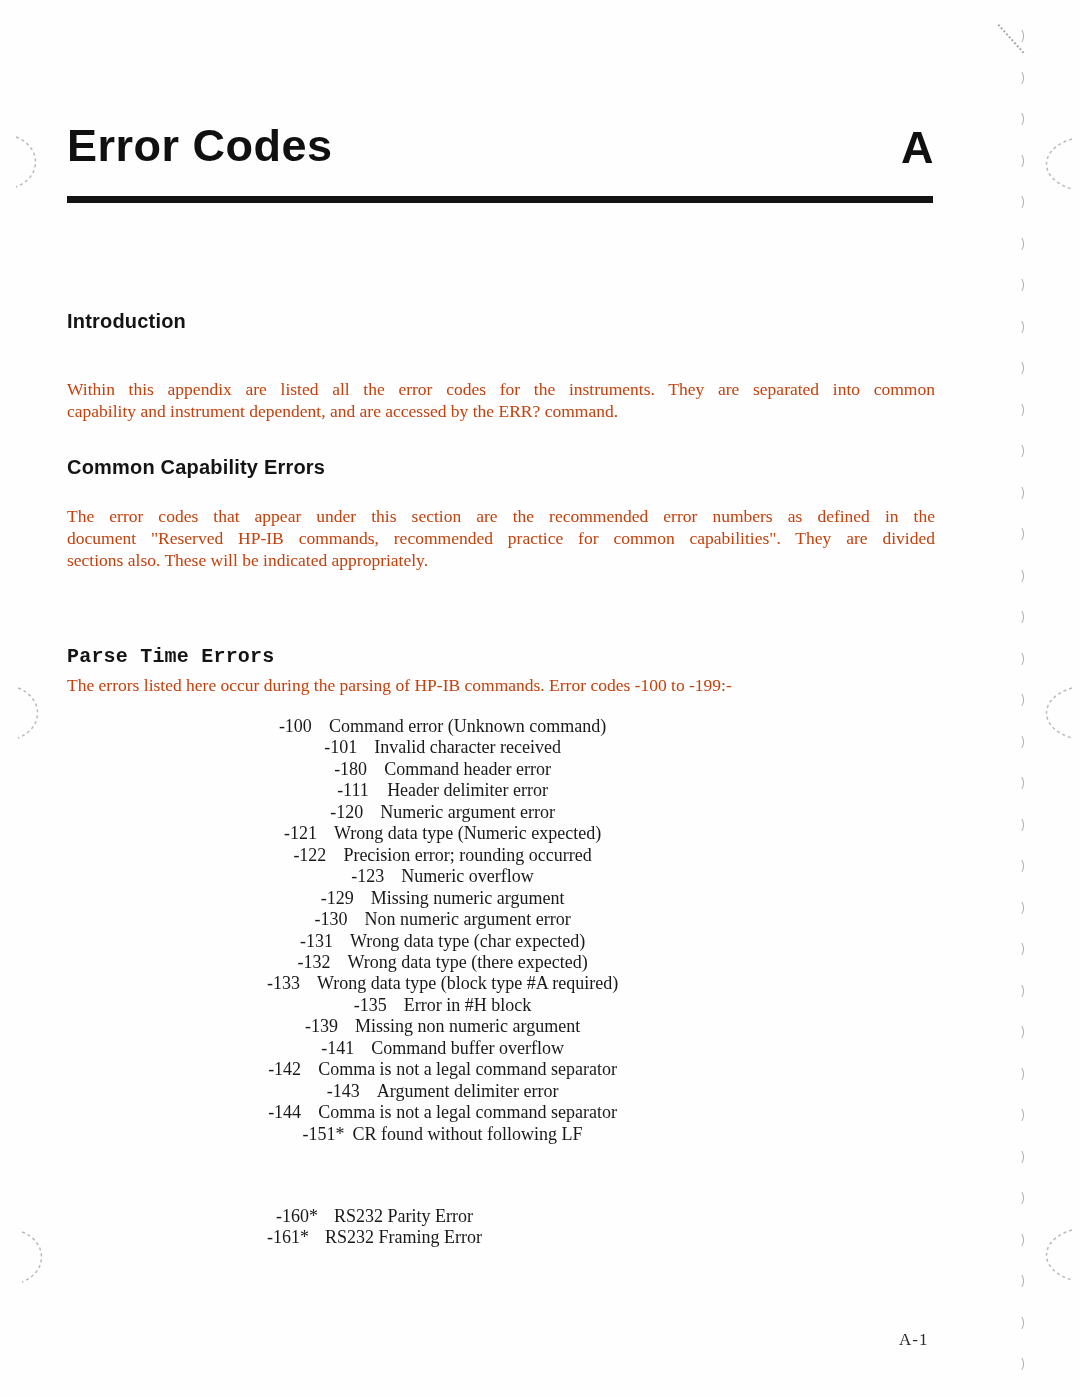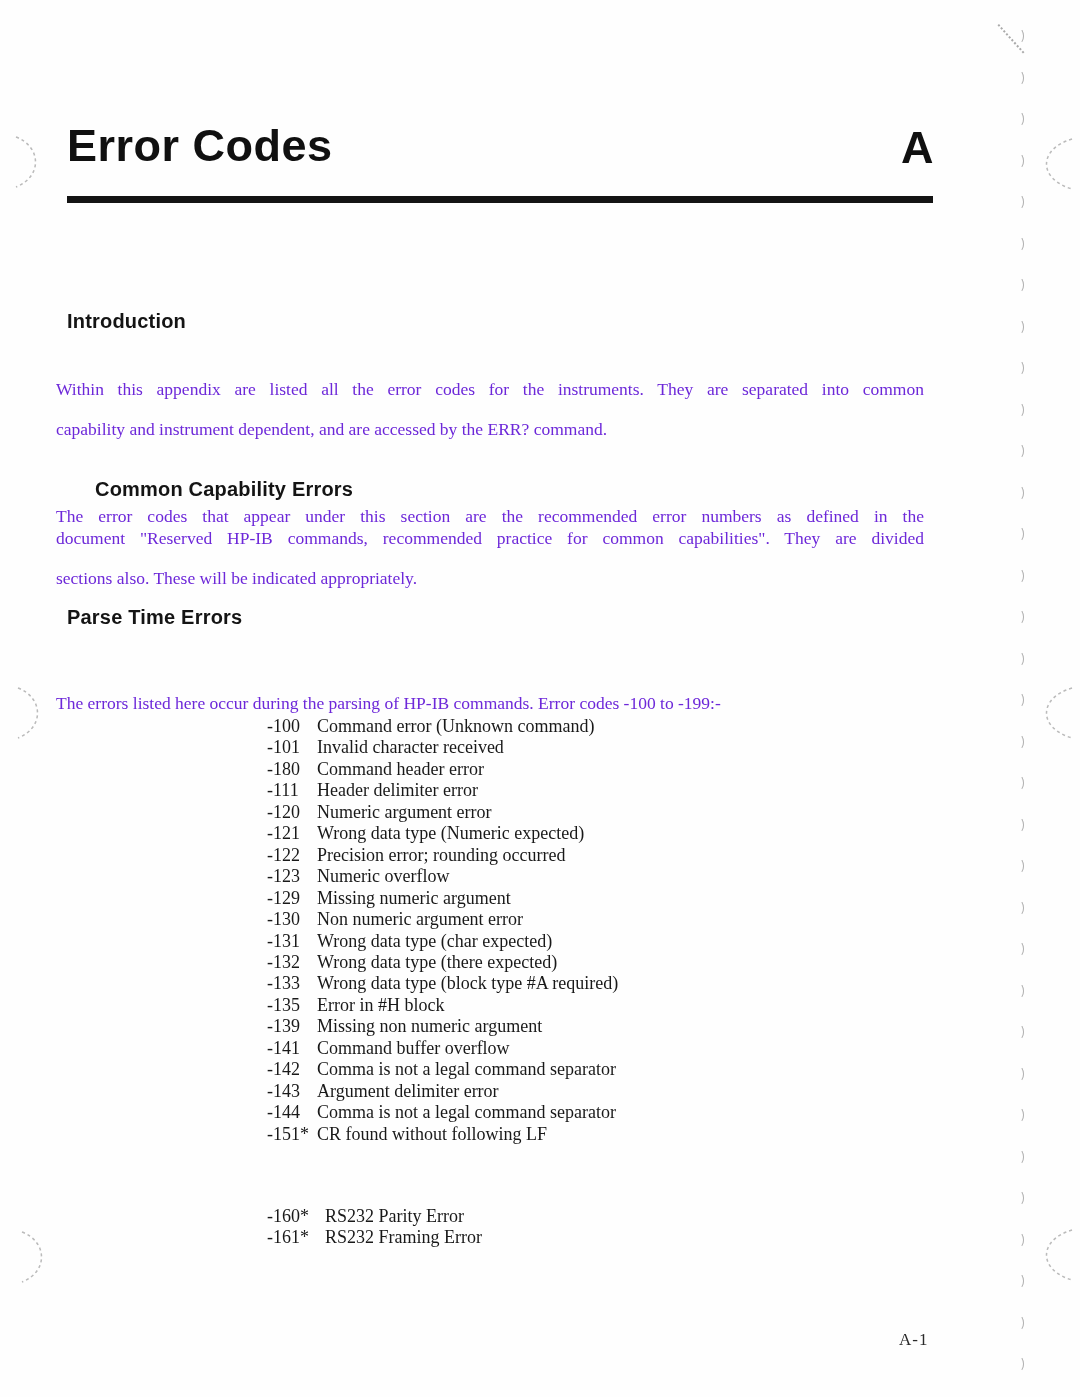--- a/index.html
+++ b/index.html
@@ -18,33 +18,33 @@
     font-family:"Liberation Sans","DejaVu Sans",sans-serif;
     font-weight:700; font-size:45px; color:#101010;
   }
   .rule { position:absolute; left:67px; top:196px; width:866px; height:7px; background:#141414; }
   .h2 {
     position:absolute; left:67px;
     font-family:"Liberation Sans","DejaVu Sans",sans-serif;
     font-weight:700; font-size:20px; letter-spacing:0.2px; color:#141414;
   }
   #h-intro { top:310px; }
-  #h-cce   { top:478px;margin-left:28px; }
-  #h-pte   { top:606px; }
-  .para { position:absolute; left:56px; width:868px; font-size:17.5px; line-height:21.9px; color:#6d28d9; }
+  #h-cce   { top:456px; }
+  #h-pte   { top:645px;font-family:Liberation Mono, monospace; }
+  .para { position:absolute; left:67px; width:868px; font-size:17.5px; line-height:21.9px; color:#c2410c; }
   #p-intro { top:379px; }
   #p-cce   { top:506px; }
   #p-pte   { top:675px; }
   .para .tline { text-align:justify; text-align-last:justify; }
-  .para .tline:last-child { text-align-last:left;margin-top:18px; }
+  .para .tline:last-child { text-align-last:left; }
   .para.single .tline { text-align:center; text-align-last:left; }
   .errlist { position:absolute; left:267px; font-size:18px; color:#191919; }
   #errlist1 { top:716px; }
   #errlist2 { top:1206px; }
-  .erow { display:flex; line-height:21.45px; white-space:nowrap; }
+  .erow { display:flex; line-height:21.45px; white-space:nowrap;justify-content:center; }
   .ecode { flex:0 0 auto; min-width:50px; }
   #errlist2 .ecode { min-width:58px; }
   .footer { position:absolute; left:899px; top:1330px; font-size:17px; letter-spacing:1px; color:#2a2a2a; }
   
   .artifact { position:absolute; pointer-events:none; }
   .tick {
     position:absolute; left:1013px; width:9px; height:14px;
     border:1.6px solid transparent; border-right-color:rgba(110,110,110,0.55);
     border-radius:50%;
   }

